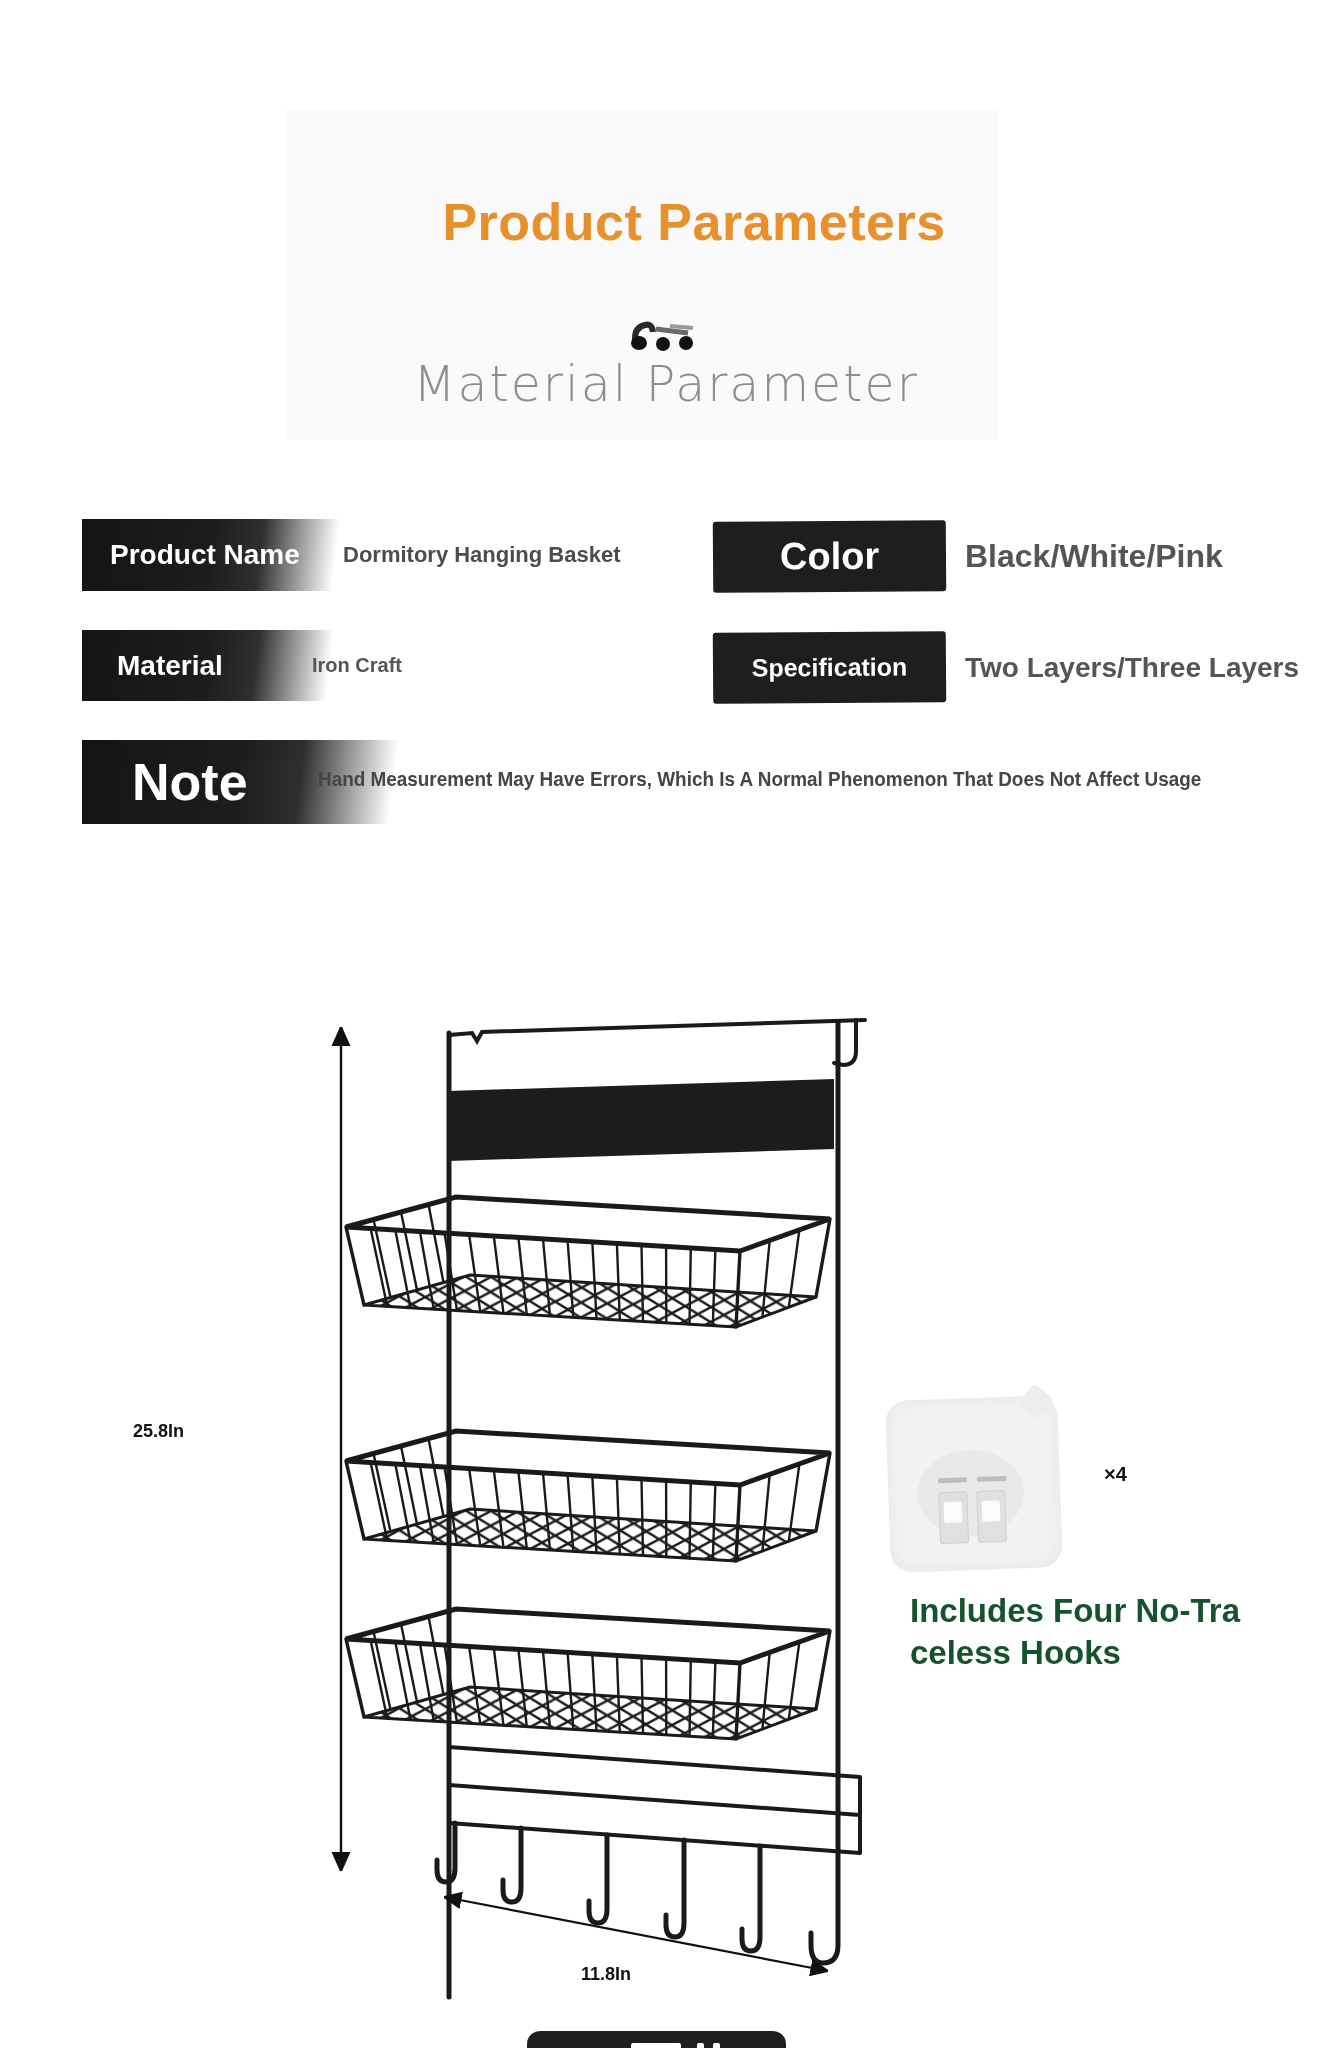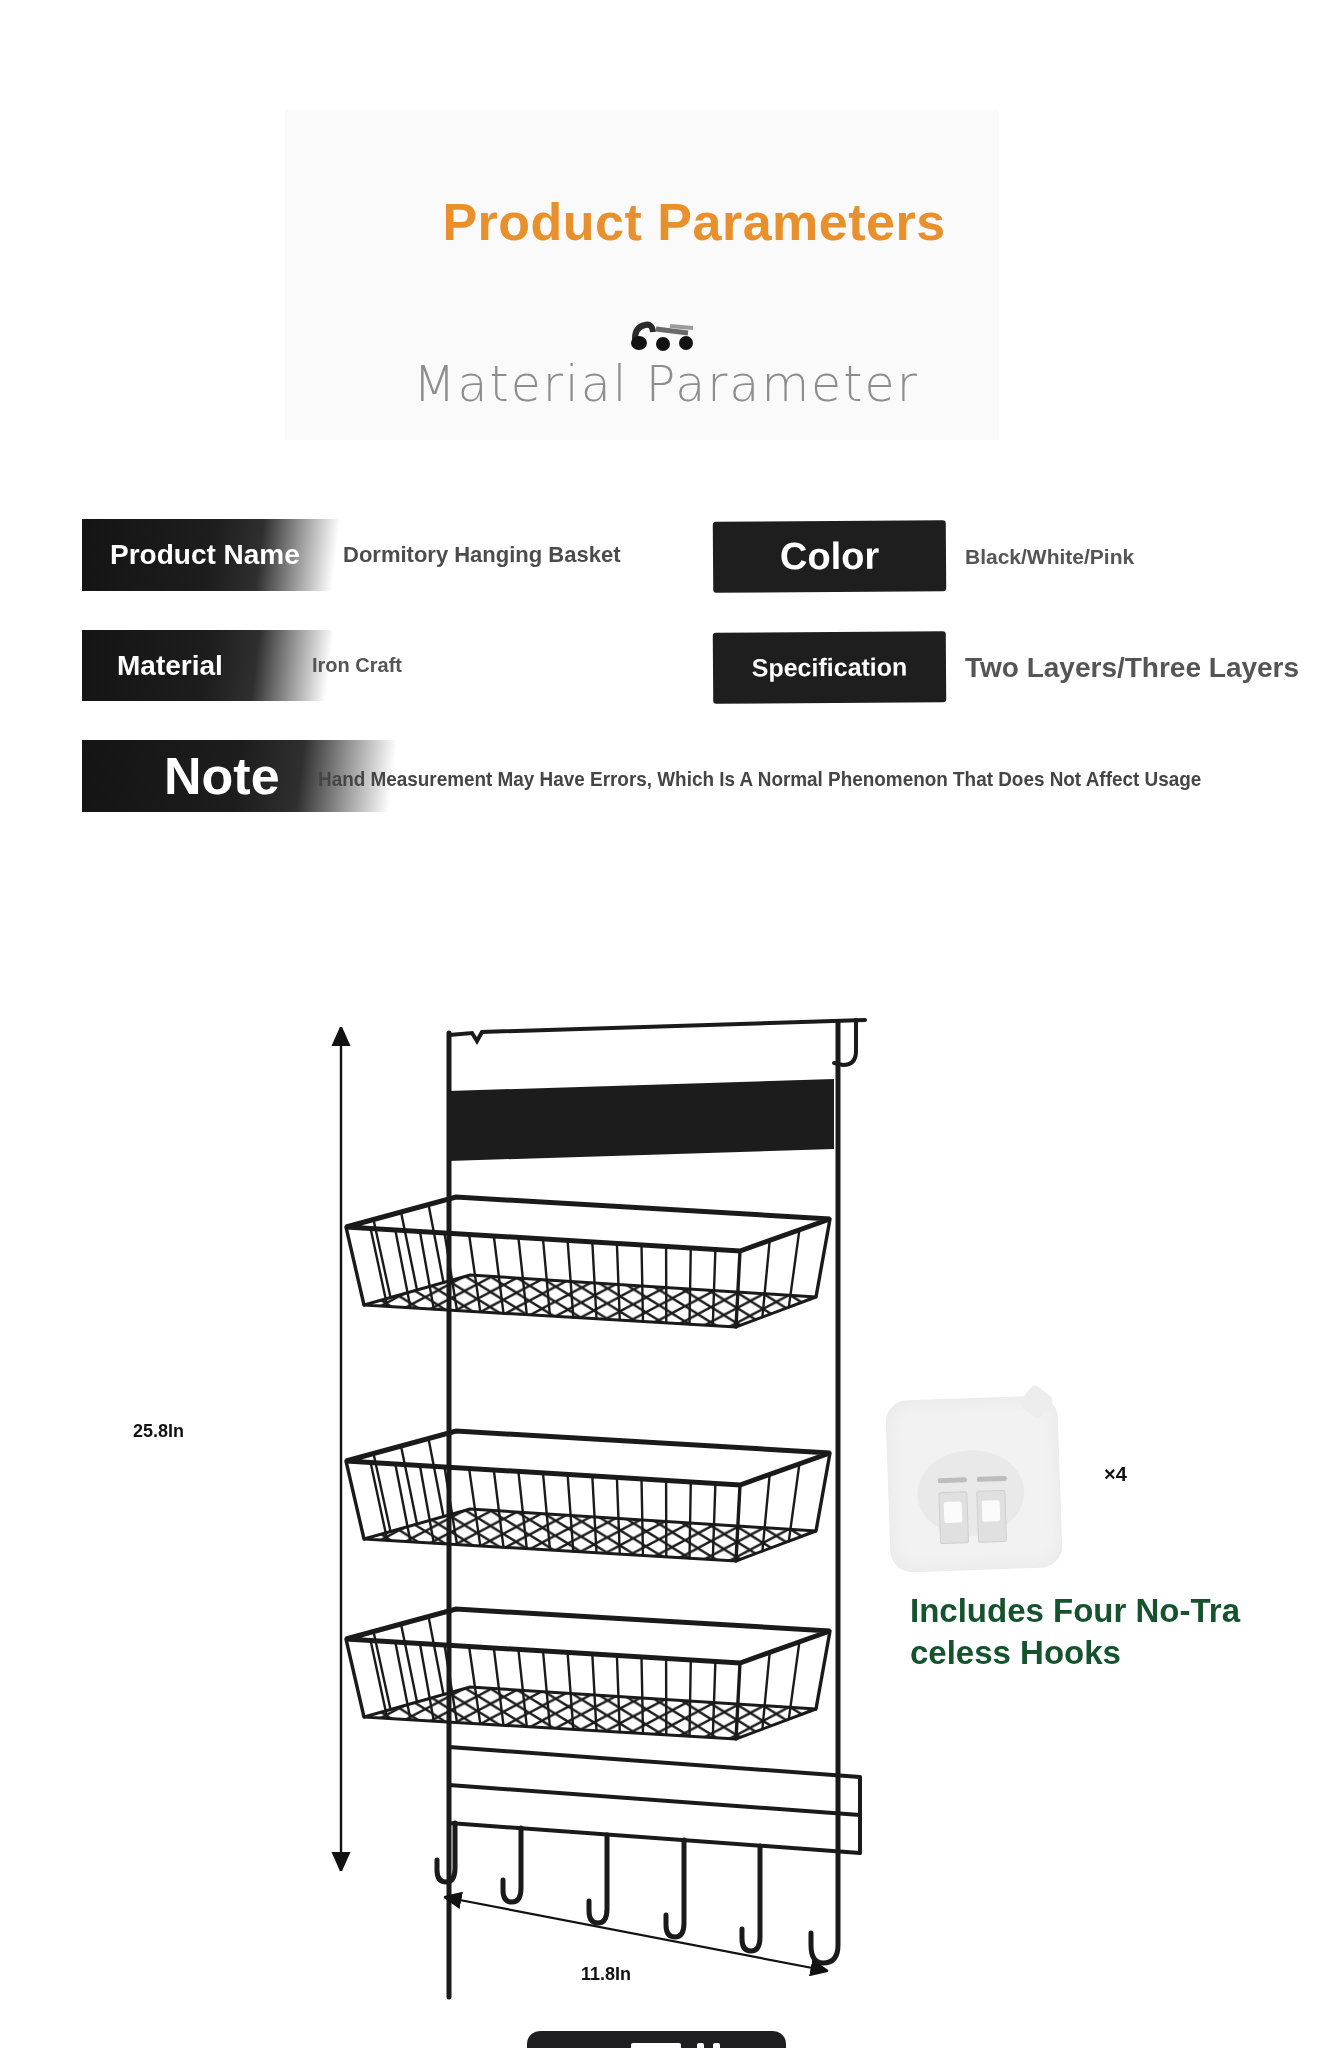--- a/index.html
+++ b/index.html
@@ -15,26 +15,26 @@
             font-size:49px;font-weight:300;color:#8d8d8d;letter-spacing:2px;
             font-family:"DejaVu Sans",sans-serif;}
   .doodle{left:630px;top:316px;}
 
   
   .bar{display:flex;align-items:center;color:#fff;font-weight:700;}
   .bar-fade{background:linear-gradient(97deg,#141414 0%,#1d1d1d 45%,#2f2f2f 62%,rgba(250,250,250,0) 88%);}
   .bar-solid{background:#1e1e1e;border-radius:3px;transform:rotate(-0.4deg);justify-content:center;}
   .bar-product-name{left:82px;top:519px;width:285px;height:72px;font-size:28px;padding-left:28px;box-sizing:border-box;}
   .bar-material{left:82px;top:630px;width:278px;height:71px;font-size:28px;padding-left:35px;box-sizing:border-box;}
-  .bar-note{left:82px;top:740px;width:350px;height:72px;font-size:52px;padding-left:82px;box-sizing:border-box;}
+  .bar-note{left:82px;top:740px;width:350px;height:84px;font-size:52px;padding-left:50px;box-sizing:border-box;}
   .bar-color{left:713px;top:521px;width:233px;height:71px;font-size:38px;}
   .bar-specification{left:713px;top:632px;width:233px;height:71px;font-size:25px;}
   .val{display:flex;align-items:center;color:#4c4c4c;font-weight:700;white-space:nowrap;}
   .val-product-name{left:315px;top:519px;height:72px;font-size:22px;margin-left:28px;}
-  .val-color{left:965px;top:521px;height:71px;font-size:21px;color:#555;}
+  .val-color{left:965px;top:521px;height:71px;font-size:32px;color:#555;}
   .val-material{left:312px;top:630px;height:71px;font-size:20px;color:#555;}
   .val-specification{left:965px;top:632px;height:71px;font-size:28px;color:#555;}
   .val-note{left:318px;top:740px;height:78px;font-size:21px;color:#454545;
             transform:scaleX(0.90);transform-origin:left center;}
 
   
   .dim-label{font-size:18px;font-weight:700;color:#111;}
   .height-label{left:133px;top:1421px;}
   .width-label{left:581px;top:1964px;}
 

